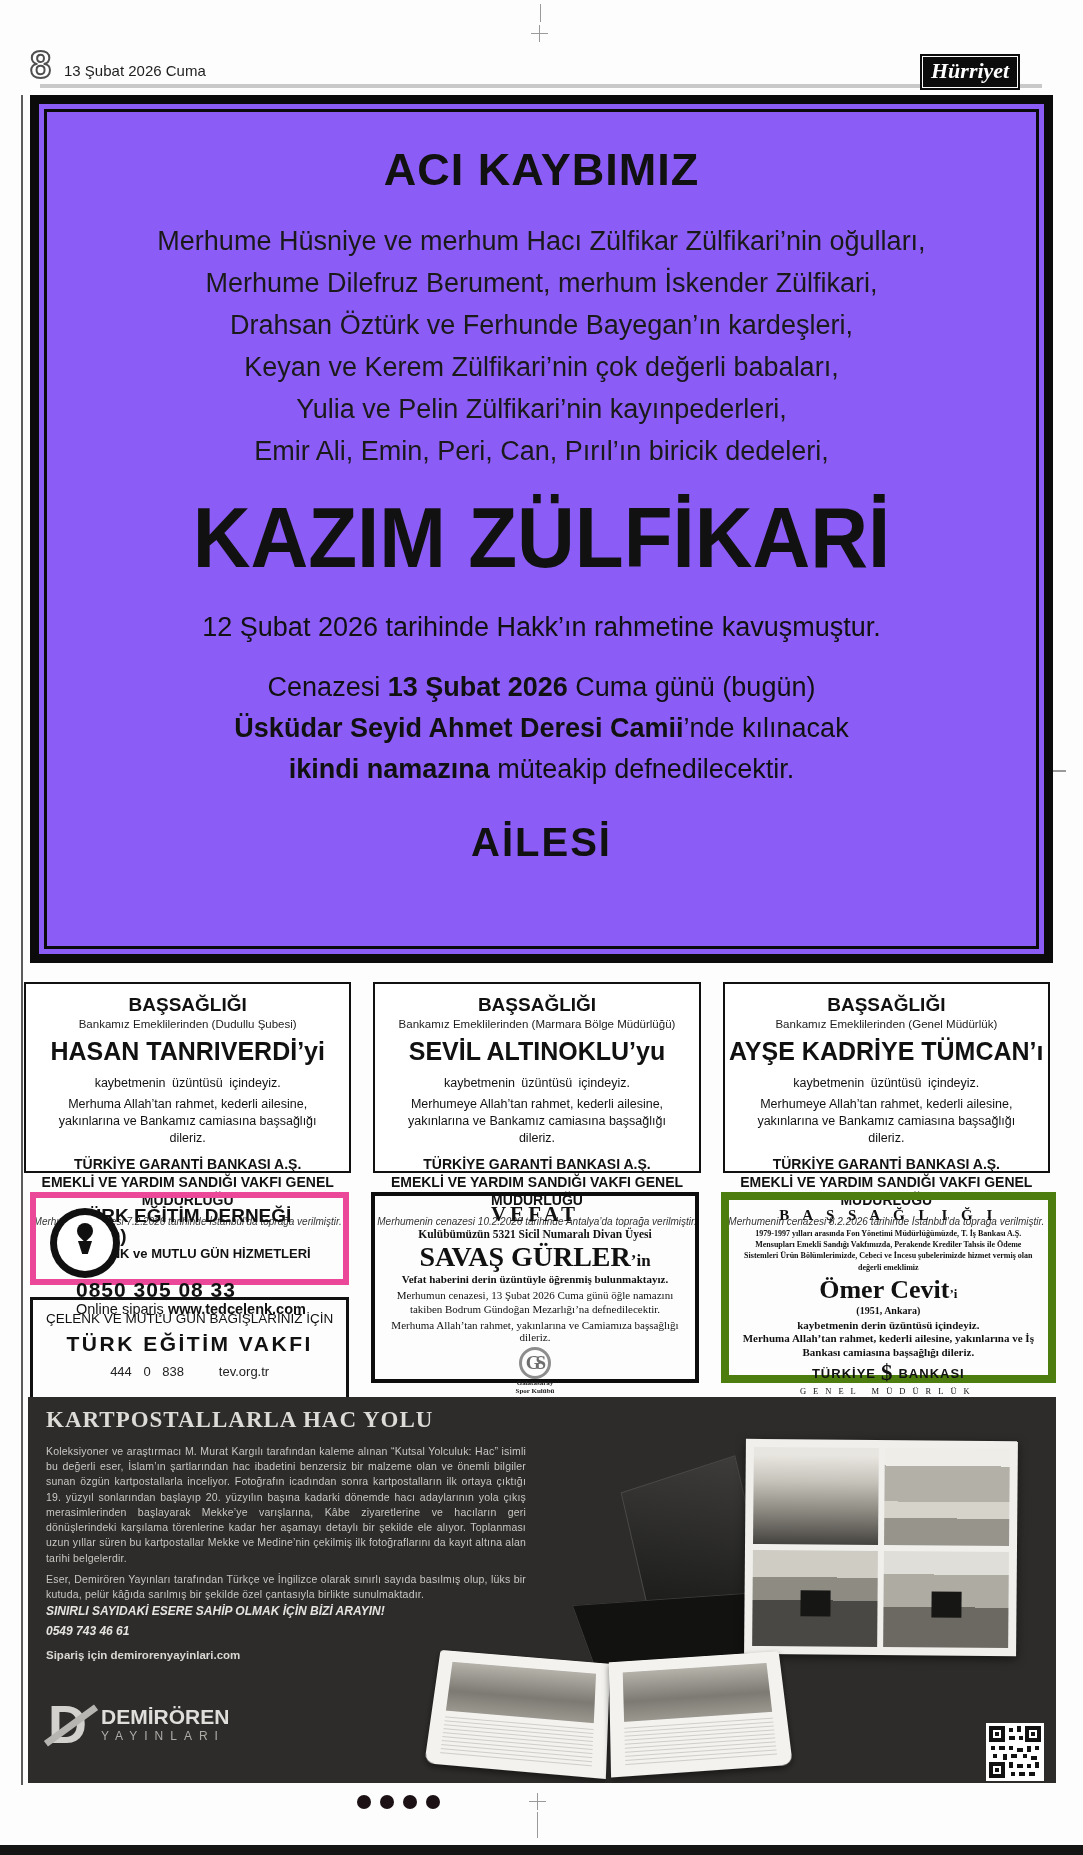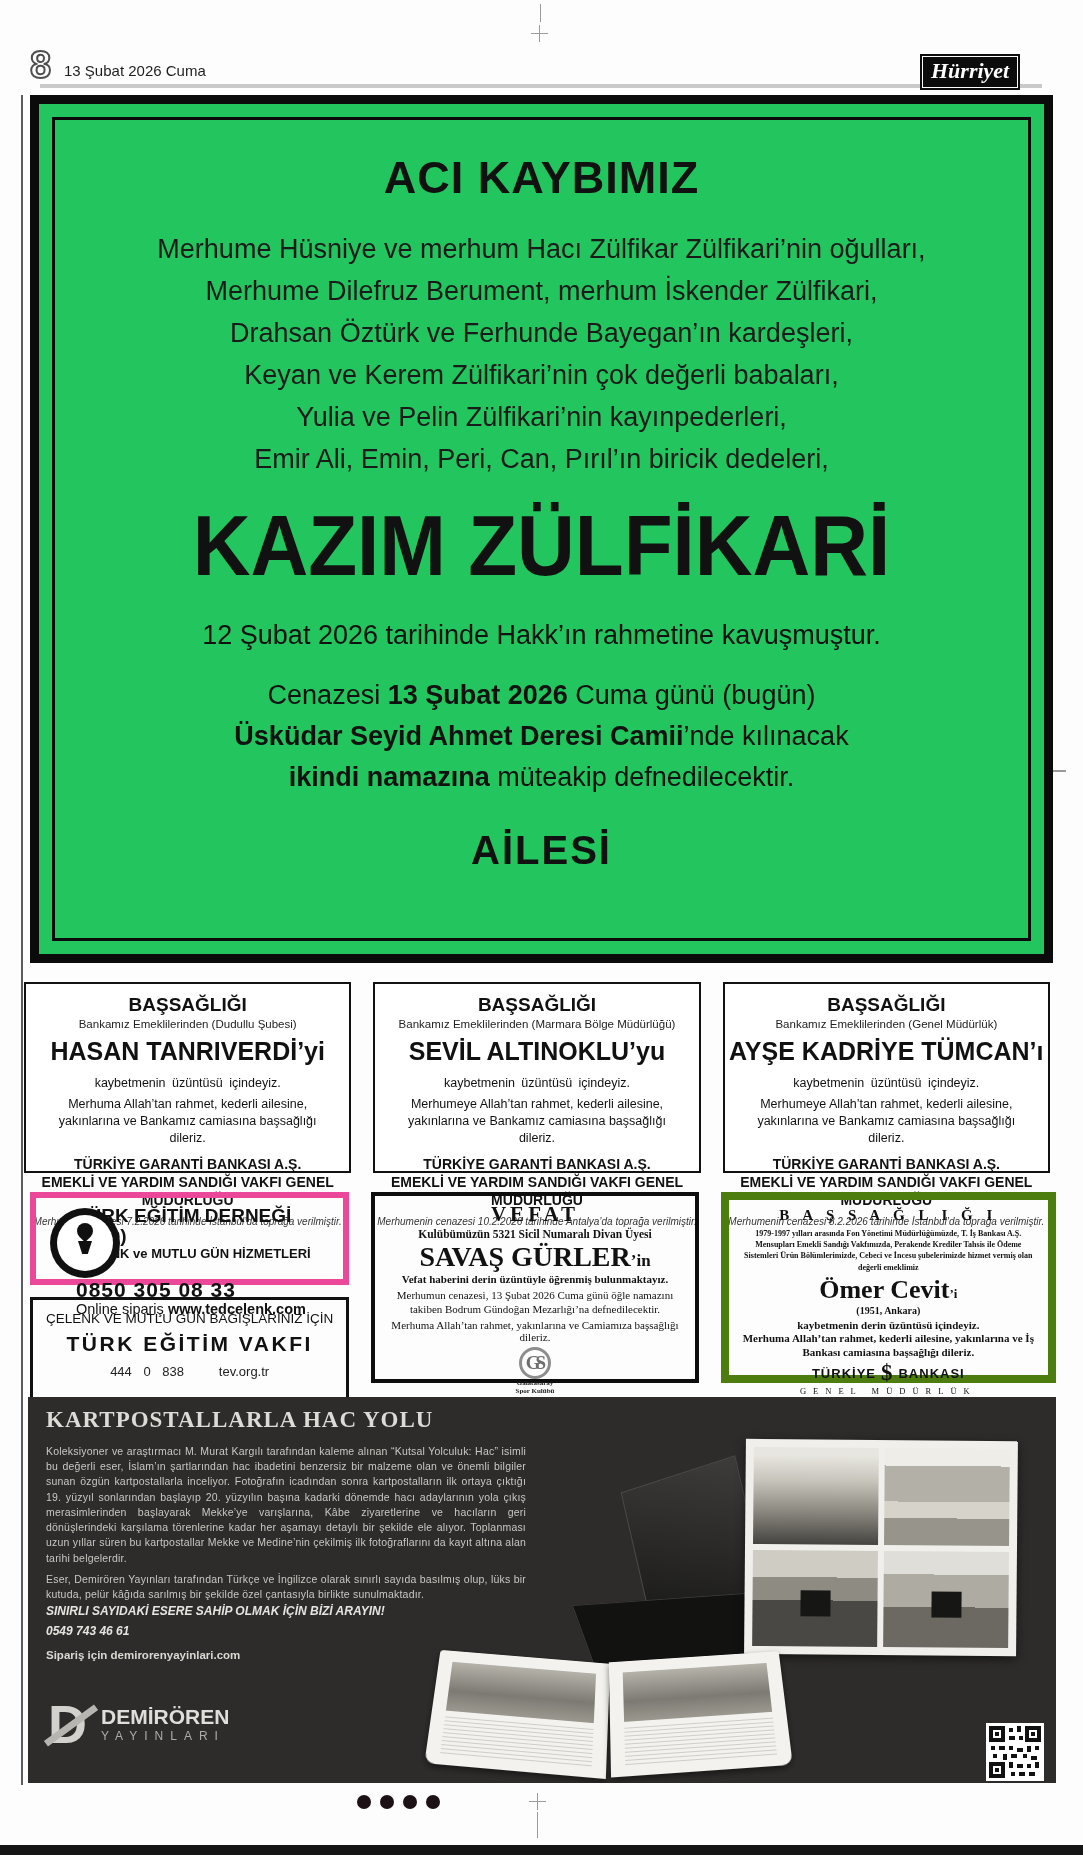--- a/index.html
+++ b/index.html
@@ -18,21 +18,21 @@
   .pageno { position:absolute; left:0; top:-6px; font-size:38px; font-weight:bold;
             color:#fff; -webkit-text-stroke:2px #4f4f4f; }
   .date { position:absolute; left:34px; top:12px; font-size:15px; color:#1e1e1e; }
   .header-rule { position:absolute; left:40px; top:84px; width:1002px; height:4px; background:#c9c9c9; }
   .brand { position:absolute; top:54px; left:920px; background:#0c0c0c; padding:2px; z-index:2; }
   .brand-inner { border:1px solid #fff; padding:1px 8px 3px; color:#fff;
                  font-family:"Liberation Serif", serif; font-style:italic; font-weight:bold; font-size:22px; }
 
   
   .main-box { position:absolute; top:95px; left:30px; width:1023px; height:868px;
-              box-sizing:border-box; border:9px solid #0b0b0b; padding:13px; background:#22c55e; }
+              box-sizing:border-box; border:9px solid #0b0b0b; padding:5px; background:#8b5cf6; }
   .main-inner { box-sizing:border-box; border:3px solid #0b0b0b; height:100%; text-align:center; }
   .acik   { margin-top:32px; font-size:45px; font-weight:800; letter-spacing:1px; }
   .rel    { margin-top:24px; font-size:27px; line-height:42px; color:#1a1a1a; }
   .spouse { margin-top:22px; font-size:27px; }
   .kazim  { margin-top:20px; font-size:80px; font-weight:800; transform:scaleY(1.06); }
   .death  { margin-top:28px; font-size:27px; }
   .funeral{ margin-top:24px; font-size:27px; line-height:41px; }
   .funeral b { font-weight:800; }
   .ailesi { margin-top:30px; font-size:40px; font-weight:800; letter-spacing:2px; }
 

